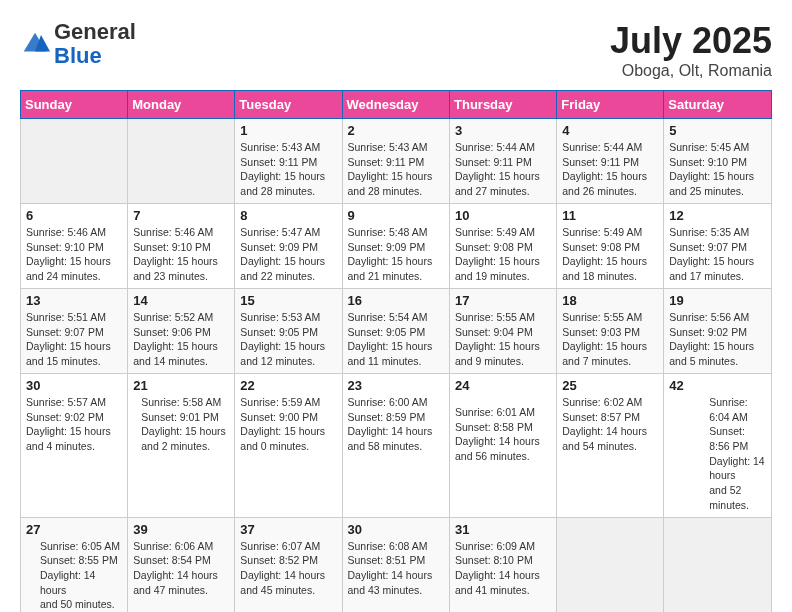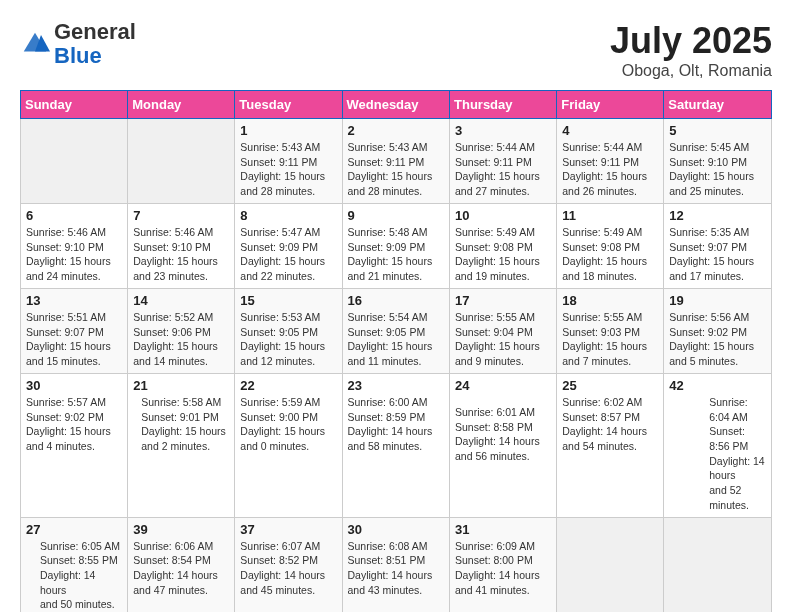--- a/index.html
+++ b/index.html
@@ -341,21 +341,21 @@
         <td>
           <span class="day-number">30</span>
           <div class="day-info" style="white-space: pre-line;">Sunrise: 6:08 AM
 Sunset: 8:51 PM
 Daylight: 14 hours
 and 43 minutes.</div>
         </td>
         <td>
           <span class="day-number">31</span>
           <div class="day-info" style="white-space: pre-line;">Sunrise: 6:09 AM
-Sunset: 8:00 PM
+Sunset: 8:10 PM
 Daylight: 14 hours
 and 41 minutes.</div>
         </td>
         <td class="empty-cell"></td>
         <td class="empty-cell"></td>
       </tr>
     </tbody>
 </table>
 
 </body></html>

